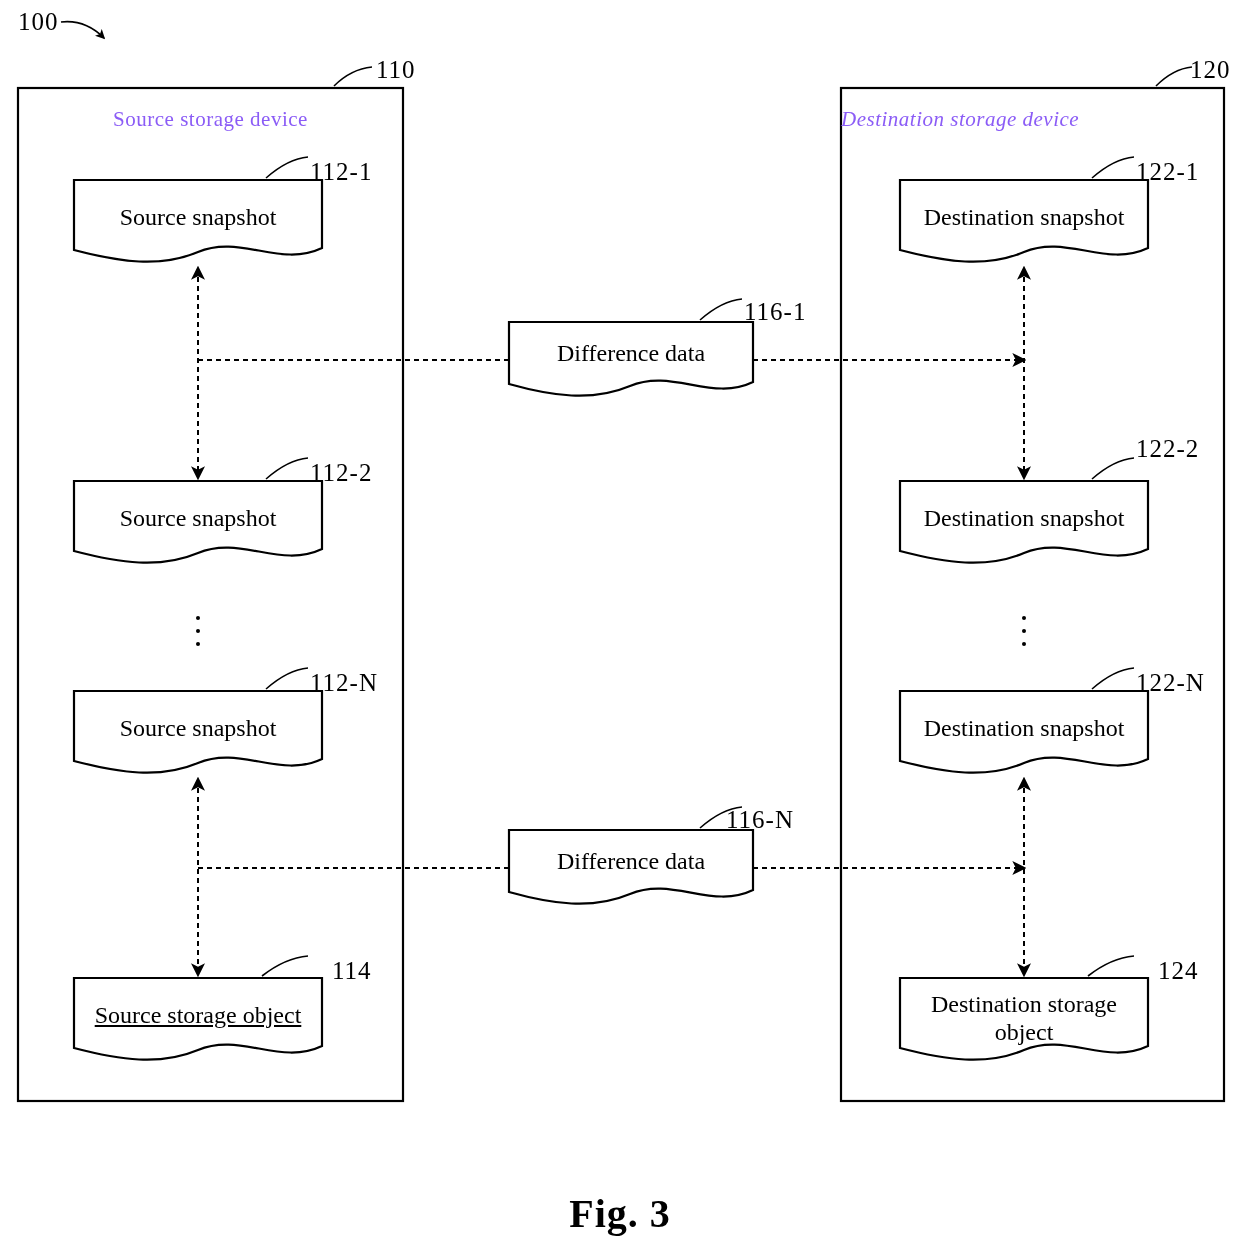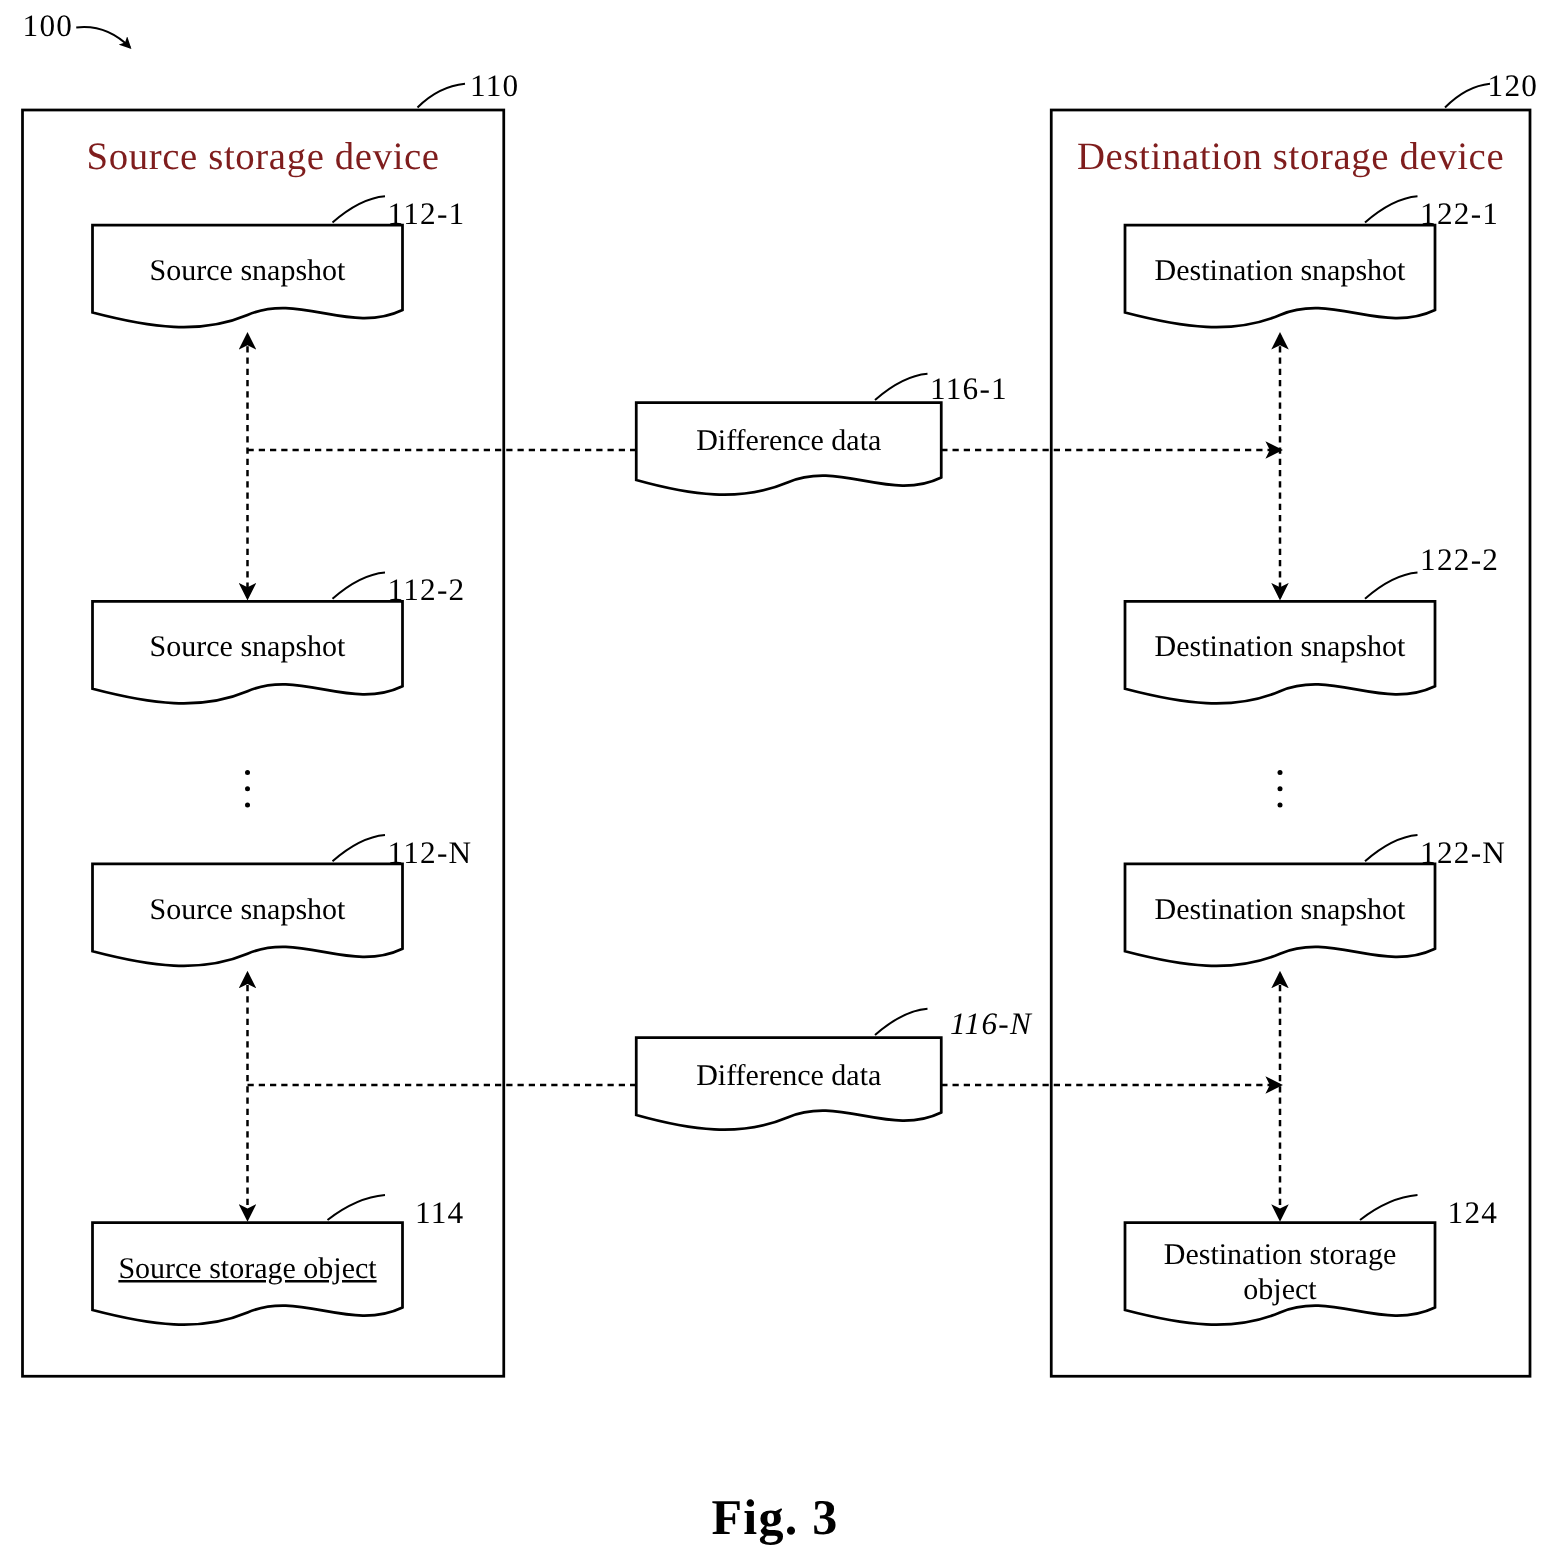--- a/index.html
+++ b/index.html
@@ -22,25 +22,25 @@
     position: absolute;
     left: 0;
     top: 0;
     width: 1240px;
     height: 1254px;
     overflow: visible;
   }
   .label {
     position: absolute;
     font-family: "Liberation Serif", "DejaVu Serif", serif;
-    font-size: 31px;
+    font-size: 21px;
     line-height: 1.08;
     letter-spacing: 0.5px;
     white-space: nowrap;
-    color: #7f1d1d;
+    color: #8b5cf6;
   }
   .refnum {
     position: absolute;
     font-family: "Liberation Serif", "DejaVu Serif", serif;
     font-size: 25px;
     letter-spacing: 1px;
     white-space: nowrap;
     color: #000000;
   }
   .boxtext {
@@ -211,21 +211,21 @@
     <g>
       <line x1="1024" y1="779" x2="1024" y2="975" stroke="#000" stroke-width="2" stroke-dasharray="5 4" marker-start="url(#arrowStart)" marker-end="url(#arrowEnd)"></line>
     </g>
   </svg>
 
   <div class="refnum" style="left:18px; top:8px;">100</div>
 
   <div class="label" style="left:18px; top:108px; width:385px; text-align:center;">Source storage device</div>
   <div class="refnum" style="left:376px; top:56px;">110</div>
 
-  <div class="label" style="left:841px; top:108px; width:383px; text-align:center;">Destination storage device</div>
+  <div class="label" style="left:841px; top:108px; width:383px; text-align:left;font-style:italic;">Destination storage device</div>
   <div class="refnum" style="left:1190px; top:56px;">120</div>
 
   <div class="boxtext" style="left:74px; top:203px; width:248px;">Source snapshot</div>
   <div class="refnum" style="left:310px; top:158px;">112-1</div>
 
   <div class="boxtext" style="left:74px; top:504px; width:248px;">Source snapshot</div>
   <div class="refnum" style="left:310px; top:459px;">112-2</div>
 
   <div class="boxtext" style="left:74px; top:714px; width:248px;">Source snapshot</div>
   <div class="refnum" style="left:310px; top:669px;">112-N</div>
@@ -255,17 +255,17 @@
   <div class="vdots" style="left:1022px; top:607px;">
     <span></span>
       <span></span>
       <span></span>
   </div>
 
   <div class="boxtext" style="left:509px; top:339px; width:244px;">Difference data</div>
   <div class="refnum" style="left:744px; top:298px;">116-1</div>
 
   <div class="boxtext" style="left:509px; top:847px; width:244px;">Difference data</div>
-  <div class="refnum" style="left:760px; top:806px;font-style:italic;">116-N</div>
+  <div class="refnum" style="left:726px; top:806px;">116-N</div>
 
   <div class="figcaption" style="left:0; top:1190px; width:1240px; text-align:center;">Fig. 3</div>
 
 </div>
 
 </body></html>

